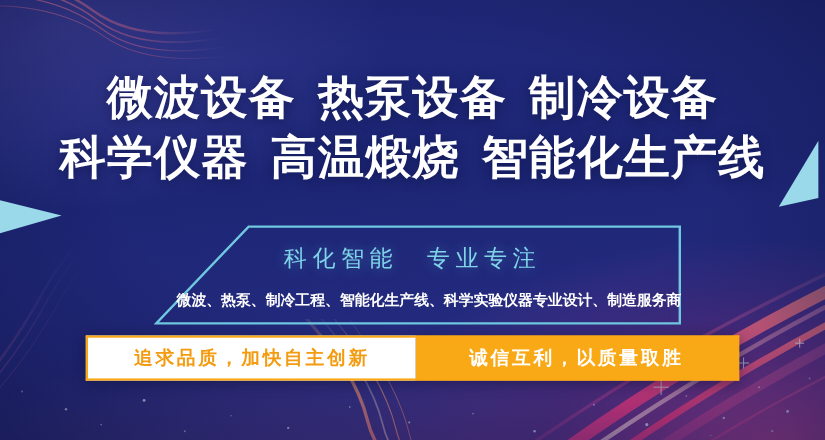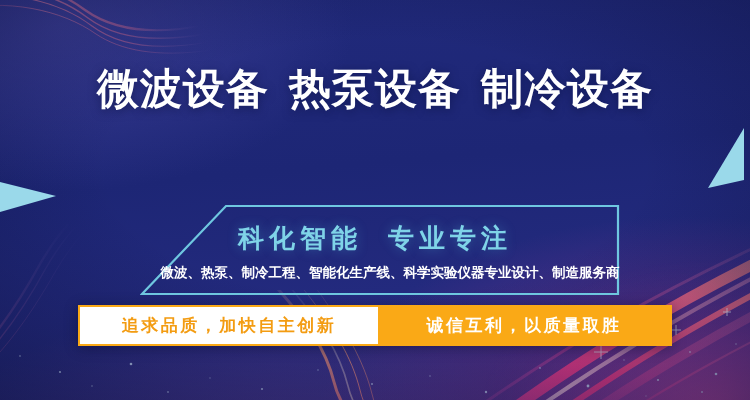--- a/index.html
+++ b/index.html
@@ -116,22 +116,22 @@
     height: 92px;
   }
 
   .sub-cn {
     position: absolute;
     left: 0;
     right: 0;
     top: 221px;
     text-align: center;
     color: #7fd4e8;
-    font-size: 26px;
-    font-weight: 700;
+    font-size: 21px;
+    font-weight: 400;
     letter-spacing: 5px;
     white-space: nowrap;
     text-shadow: 0 0 12px rgba(90,200,235,0.35);
   }
   .sub-cn .sep {
     display: inline-block;
     width: 26px;
   }
 
   .sub-desc {
@@ -316,20 +316,23 @@
   </svg>
 
   <svg class="trapezoid" viewBox="0 0 480 92" preserveAspectRatio="none">
     <polygon points="86,2 478,2 478,90 2,90" fill="none" stroke="#6fc7e0" stroke-width="2.2" vector-effect="non-scaling-stroke"></polygon>
   </svg>
 
   <div class="headline">
     <span class="line">
       <span>微波设备</span><span class="gap"></span><span>热泵设备</span><span class="gap"></span><span>制冷设备</span>
     </span>
+    <span class="line">
+      <span>科学仪器</span><span class="gap"></span><span>高温煅烧</span><span class="gap"></span><span>智能化生产线</span>
+    </span>
   </div>
 
   <div class="sub-cn">
     <span>科化智能</span><span class="sep"></span><span>专业专注</span>
   </div>
 
   <div class="sub-desc">微波、热泵、制冷工程、智能化生产线、科学实验仪器专业设计、制造服务商</div>
 
   <div class="slogans">
     <div class="slogan slogan-a">追求品质，加快自主创新</div>

